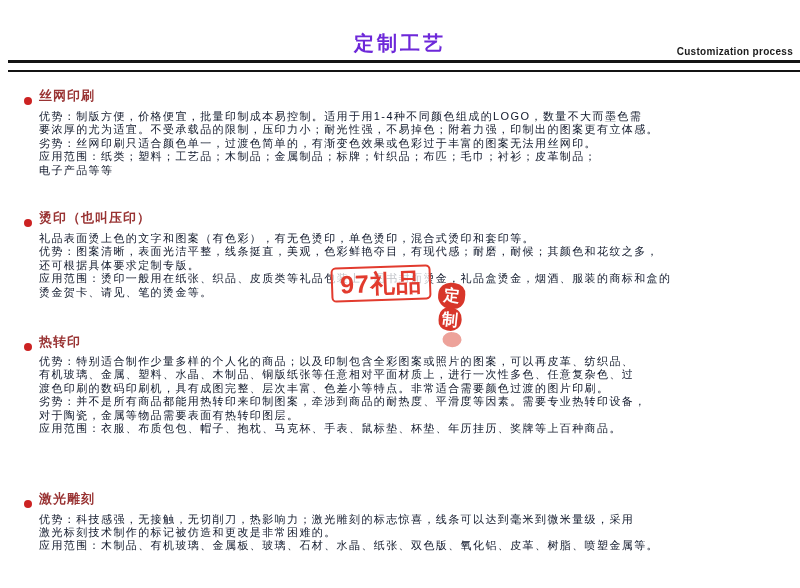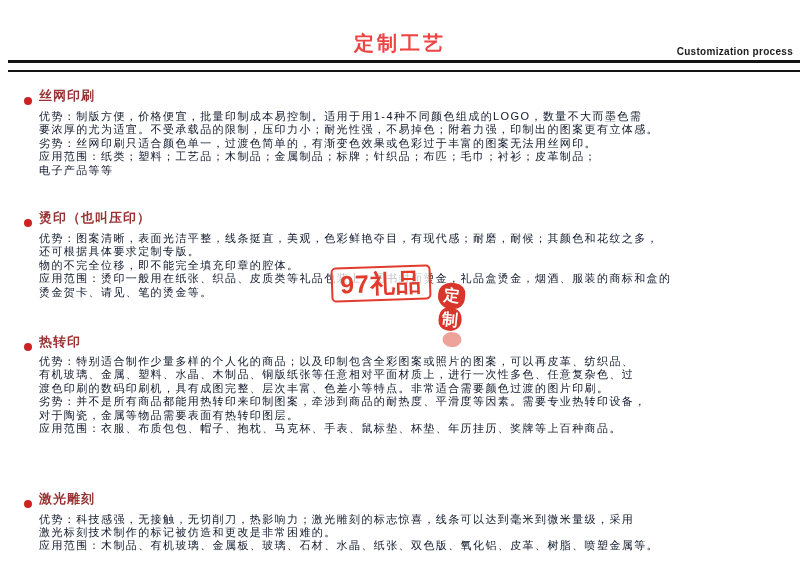--- a/index.html
+++ b/index.html
@@ -4,21 +4,21 @@
 <style>
   html,body{margin:0;padding:0;background:#fff;}
   .page{
     position:relative;width:800px;height:588px;background:#ffffff;
     font-family:"Liberation Sans","DejaVu Sans",sans-serif;
     overflow:hidden;
   }
   
   .title{
     position:absolute;top:30px;left:0;width:100%;
-    text-align:center;font-size:20px;font-weight:bold;color:#ef4444;
+    text-align:center;font-size:20px;font-weight:bold;color:#6d28d9;
     letter-spacing:3px;
   }
   .subtitle{
     position:absolute;top:46px;right:7px;
     font-size:10px;font-weight:bold;color:#1a1a1a;letter-spacing:0.3px;
   }
   .rule{
     position:absolute;top:60px;left:8px;right:0;height:7px;
     border-top:3px solid #141414;border-bottom:2px solid #141414;
   }
@@ -96,23 +96,23 @@
         <div class="line">电子产品等等</div>
       </div>
     </section>
 
     <section id="sec2">
       <div class="sec-head">
         <span class="bullet"></span>
         <span class="sec-title">烫印（也叫压印）</span>
       </div>
       <div class="sec-body">
+        <div class="line">礼品表面烫上色的文字和图案（有色彩），有无色烫印，单色烫印，混合式烫印和套印等。</div>
         <div class="line">优势：图案清晰，表面光洁平整，线条挺直，美观，色彩鲜艳夺目，有现代感；耐磨，耐候；其颜色和花纹之多，</div>
         <div class="line">还可根据具体要求定制专版。</div>
-        <div class="line">物的不完全位移，即不能完全填充印章的腔体。</div>
         <div class="line">应用范围：烫印一般用在纸张、织品、皮质类等礼品包装上。图书封面烫金，礼品盒烫金，烟酒、服装的商标和盒的</div>
         <div class="line">烫金贺卡、请见、笔的烫金等。</div>
       </div>
     </section>
 
     <section id="sec3">
       <div class="sec-head">
         <span class="bullet"></span>
         <span class="sec-title">热转印</span>
       </div>

